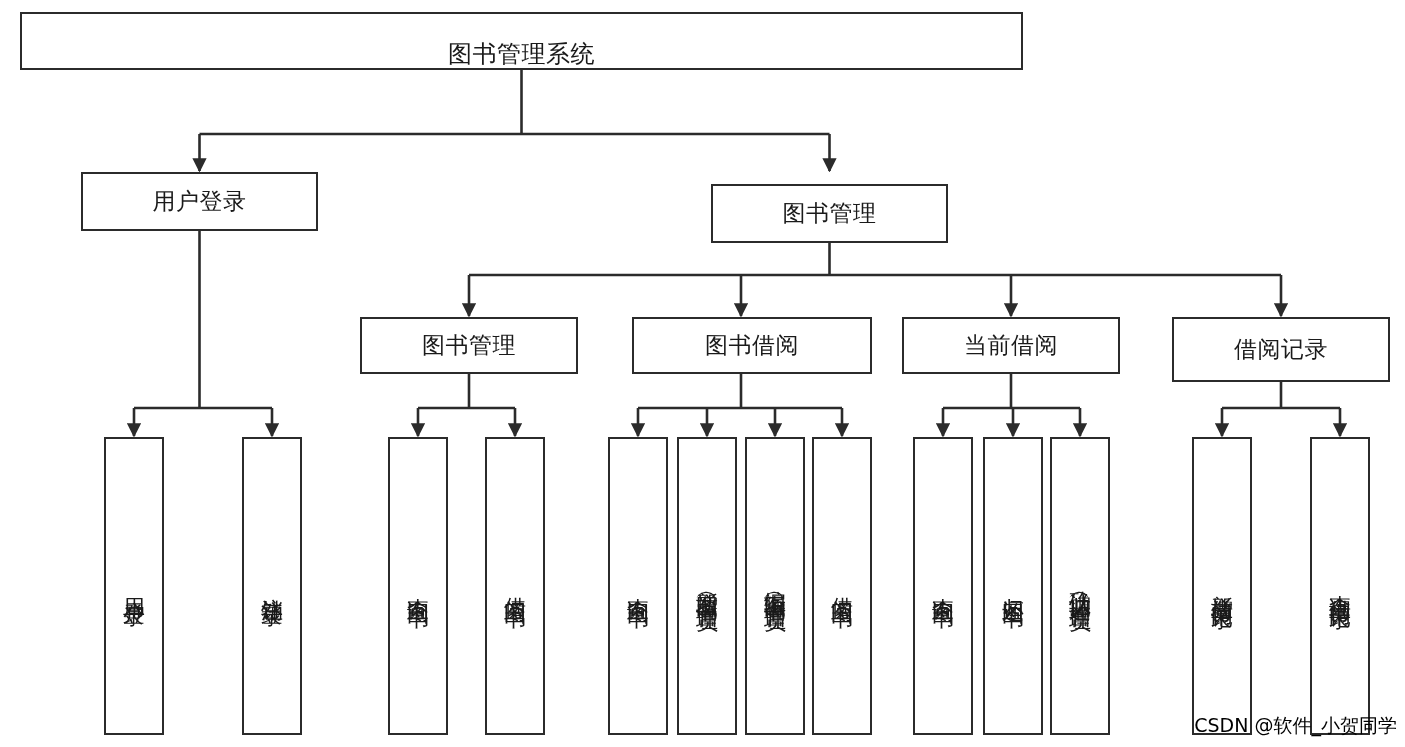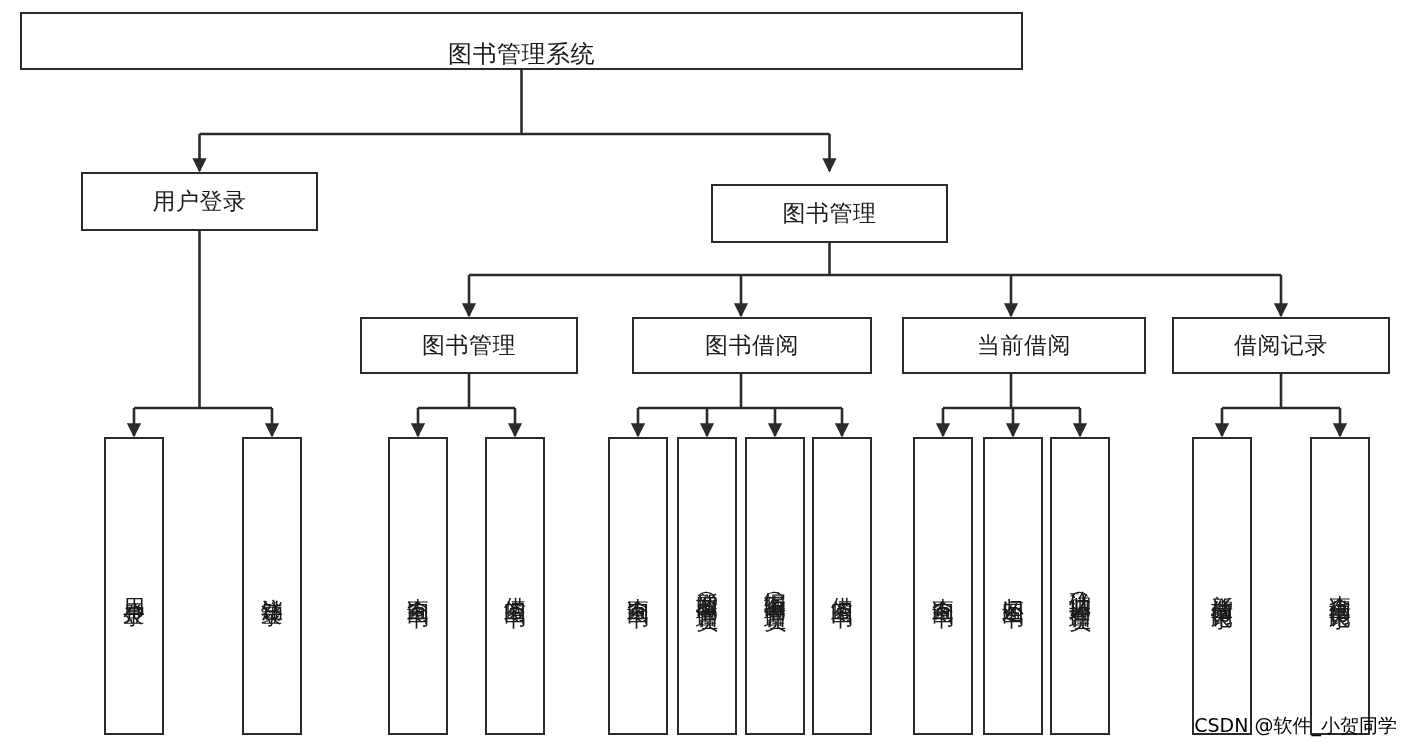--- a/index.html
+++ b/index.html
@@ -123,24 +123,24 @@
       </div>
       <div class="node-box" style="left: 711px; top: 184px; width: 237px; height: 59px;">
         <div class="node-label h-label">图书管理</div>
       </div>
       <div class="node-box" style="left: 360px; top: 317px; width: 218px; height: 57px;">
         <div class="node-label h-label">图书管理</div>
       </div>
       <div class="node-box" style="left: 632px; top: 317px; width: 240px; height: 57px;">
         <div class="node-label h-label">图书借阅</div>
       </div>
-      <div class="node-box" style="left: 902px; top: 317px; width: 244px; height: 57px;">
+      <div class="node-box" style="left: 902px; top: 317px; width: 218px; height: 57px;">
         <div class="node-label h-label">当前借阅</div>
       </div>
-      <div class="node-box" style="left: 1172px; top: 317px; width: 218px; height: 57px;">
+      <div class="node-box" style="left: 1172px; top: 317px; width: 218px; height: 65px;">
         <div class="node-label h-label">借阅记录</div>
       </div>
       <div class="node-box" style="left: 104px; top: 437px; width: 60px; height: 298px;">
         <div class="node-label v-label">用户登录</div>
       </div>
       <div class="node-box" style="left: 242px; top: 437px; width: 60px; height: 298px;">
         <div class="node-label v-label">注销登录</div>
       </div>
       <div class="node-box" style="left: 388px; top: 437px; width: 60px; height: 298px;">
         <div class="node-label v-label">查询图书</div>

